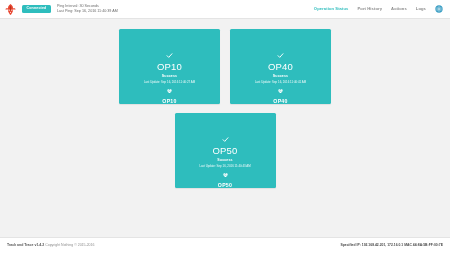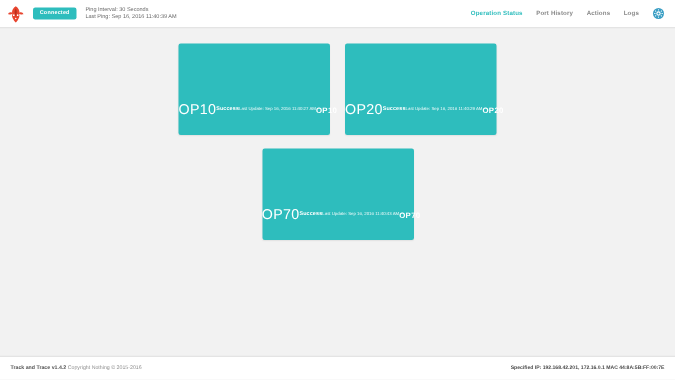--- a/index.html
+++ b/index.html
@@ -85,26 +85,26 @@
     box-sizing: border-box;
   }
   .card-row {
     display: flex;
     justify-content: center;
     gap: 10px;
     margin-bottom: 9px;
   }
   .card {
     width: 101px;
-    height: 61px;
+    height: 75px;
     background: #2ebdbd;
     border-radius: 1.5px;
     box-sizing: border-box;
     display: flex;
-    flex-direction: row;
+    flex-direction: column;
     align-items: center;
     justify-content: flex-start;
     padding-top: 24px;
     color: #ffffff;
     cursor: pointer;
     box-shadow: 0 0.5px 1px rgba(0,0,0,0.07);
   }
   .check-icon { width: 11px; height: 9px; display: block; }
   .card-title {
     font-size: 9.5px;
@@ -222,55 +222,55 @@
       <div class="card-title">OP10</div>
       <div class="card-status">Success</div>
       <div class="card-updated">Last Update: Sep 16, 2016 11:40:27 AM</div>
       <svg class="heart-icon" viewBox="0 0 24 22">
         <path d="M12 20.5 C12 20.5 1.5 14 1.5 7.4 C1.5 3.9 4.2 1.5 7.1 1.5 C9.2 1.5 10.9 2.6 12 4.3 C13.1 2.6 14.8 1.5 16.9 1.5 C19.8 1.5 22.5 3.9 22.5 7.4 C22.5 14 12 20.5 12 20.5 Z" fill="#ffffff"></path>
         <path d="M4.4 10.2 H8.2 L9.7 6.6 L12.1 13.4 L13.9 9.6 L15.2 10.2 H19.6" stroke="#2ebdbd" stroke-width="1.5" fill="none" stroke-linecap="round" stroke-linejoin="round"></path>
       </svg>
       <div class="card-footer">OP10</div>
     </div>
 
+
+
     <div class="card">
       <svg class="check-icon" viewBox="0 0 24 20">
         <path d="M2.5 10.5 L9 17 L21.5 3" stroke="#ffffff" stroke-width="3.6" fill="none" stroke-linecap="round" stroke-linejoin="round"></path>
       </svg>
-      <div class="card-title">OP20</div>
+      <div class="card-title">OP40</div>
       <div class="card-status">Success</div>
-      <div class="card-updated">Last Update: Sep 16, 2016 11:40:29 AM</div>
+      <div class="card-updated">Last Update: Sep 16, 2016 11:40:41 AM</div>
       <svg class="heart-icon" viewBox="0 0 24 22">
         <path d="M12 20.5 C12 20.5 1.5 14 1.5 7.4 C1.5 3.9 4.2 1.5 7.1 1.5 C9.2 1.5 10.9 2.6 12 4.3 C13.1 2.6 14.8 1.5 16.9 1.5 C19.8 1.5 22.5 3.9 22.5 7.4 C22.5 14 12 20.5 12 20.5 Z" fill="#ffffff"></path>
         <path d="M4.4 10.2 H8.2 L9.7 6.6 L12.1 13.4 L13.9 9.6 L15.2 10.2 H19.6" stroke="#2ebdbd" stroke-width="1.5" fill="none" stroke-linecap="round" stroke-linejoin="round"></path>
       </svg>
-      <div class="card-footer">OP20</div>
+      <div class="card-footer">OP40</div>
     </div>
 
-
-
   </div>
 
   <div class="card-row">
-
-
 
     <div class="card">
       <svg class="check-icon" viewBox="0 0 24 20">
         <path d="M2.5 10.5 L9 17 L21.5 3" stroke="#ffffff" stroke-width="3.6" fill="none" stroke-linecap="round" stroke-linejoin="round"></path>
       </svg>
-      <div class="card-title">OP70</div>
+      <div class="card-title">OP50</div>
       <div class="card-status">Success</div>
       <div class="card-updated">Last Update: Sep 16, 2016 11:40:43 AM</div>
       <svg class="heart-icon" viewBox="0 0 24 22">
         <path d="M12 20.5 C12 20.5 1.5 14 1.5 7.4 C1.5 3.9 4.2 1.5 7.1 1.5 C9.2 1.5 10.9 2.6 12 4.3 C13.1 2.6 14.8 1.5 16.9 1.5 C19.8 1.5 22.5 3.9 22.5 7.4 C22.5 14 12 20.5 12 20.5 Z" fill="#ffffff"></path>
         <path d="M4.4 10.2 H8.2 L9.7 6.6 L12.1 13.4 L13.9 9.6 L15.2 10.2 H19.6" stroke="#2ebdbd" stroke-width="1.5" fill="none" stroke-linecap="round" stroke-linejoin="round"></path>
       </svg>
-      <div class="card-footer">OP70</div>
+      <div class="card-footer">OP50</div>
     </div>
+
+
 
   </div>
 </div>
 
 <div class="footer">
   <div class="footer-left">
     <span class="strong">Track and Trace v1.4.2</span>
     <span class="muted">Copyright Nothing © 2015-2016</span>
   </div>
   <div class="footer-right">

